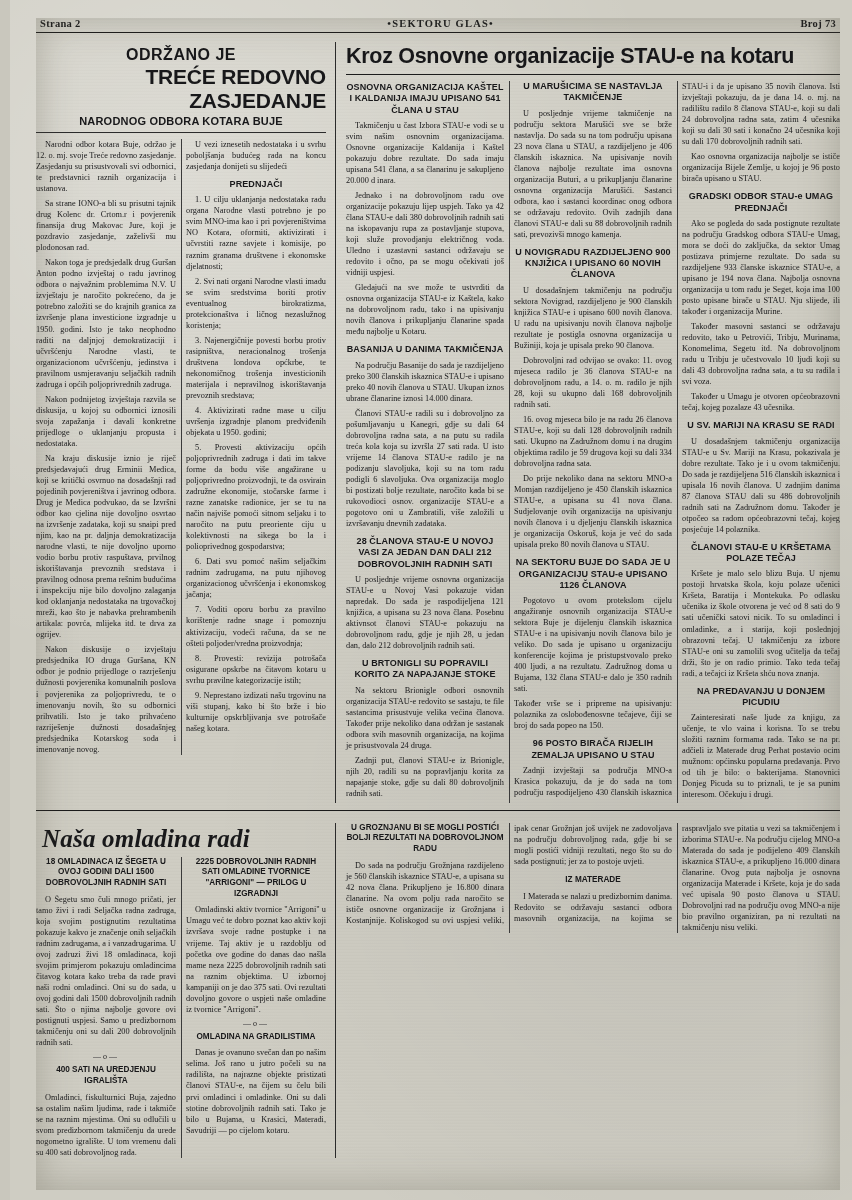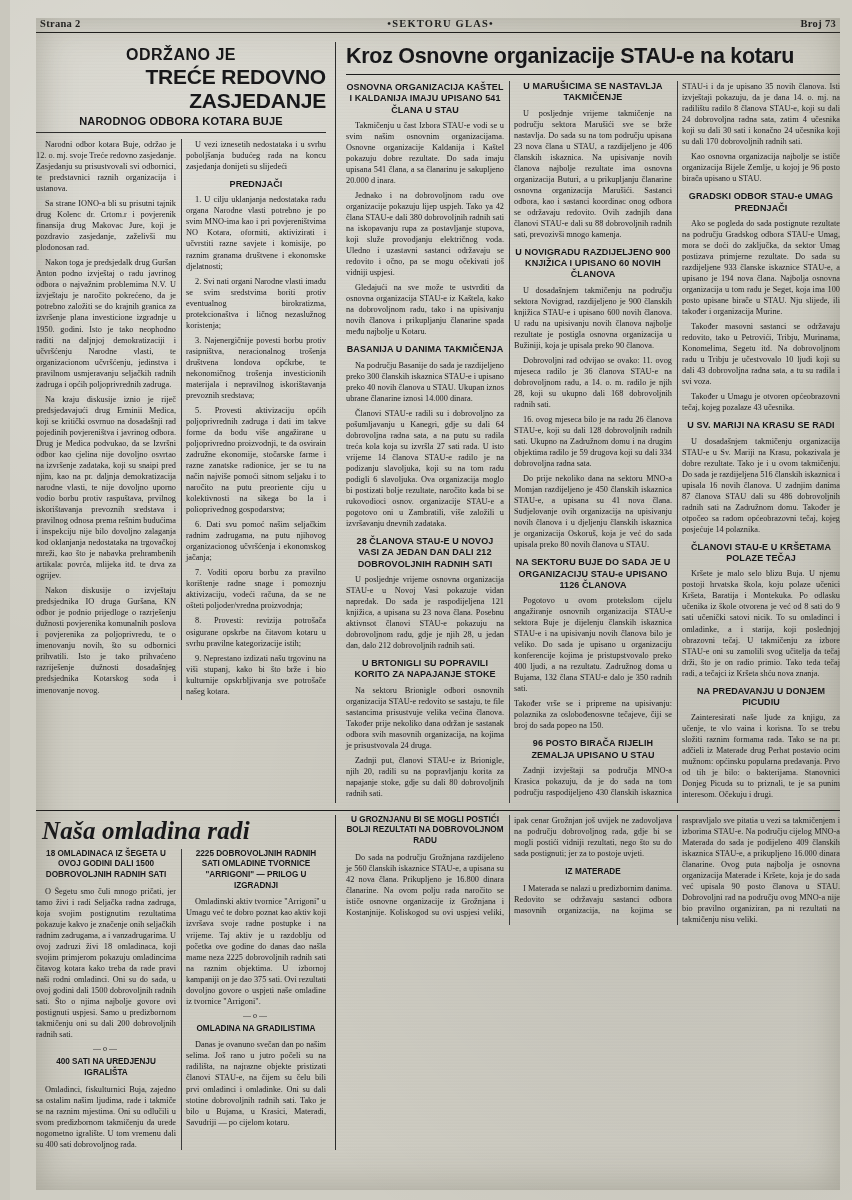--- a/index.html
+++ b/index.html
@@ -91,21 +91,21 @@
     font-weight:bold;font-size:9px;text-align:center;
     margin:7px 0 4px 0;line-height:1.25;letter-spacing:.1px;
     break-inside:avoid;
   }
   h4.sub.first{margin-top:1px;}
 
   
   .omladina-wrap{
     margin-top:7px;
     border-top:1.6px solid #1b1b1b;
-    padding-top:4px;
+    padding-top:12px;
   }
   .script-title{
     font-family:"Liberation Serif", serif;
     font-style:italic;font-weight:bold;
     font-size:25px;letter-spacing:.2px;
     margin:2px 0 4px 6px;
   }
   .bottom-zone{display:flex;}
   .bz-left{width:300px;box-sizing:border-box;padding-right:9px;border-right:1px solid #2b2b2b;}
   .bz-right{flex:1;box-sizing:border-box;padding-left:10px;}
@@ -149,27 +149,29 @@
     <div class="left-col">
       <div class="hl-small">ODRŽANO JE</div>
       <div class="hl-big">TREĆE REDOVNO ZASJEDANJE</div>
       <div class="hl-sub">NARODNOG ODBORA KOTARA BUJE</div>
       <hr class="rule-thin">
 
       <div class="cols2">
         <p class="body">Narodni odbor kotara Buje, održao je 12. o. mj. svoje Treće redovno zasjedanje. Zasjedanju su prisustvovali svi odbornici, te predstavnici raznih organizacija i ustanova.</p>
         <p class="body">Sa strane IONO-a bli su prisutni tajnik drug Kolenc dr. Crtom.r i povjerenik finansija drug Makovac Jure, koji je pozdravio zasjedanje, zaželivši mu plodonosan rad.</p>
         <p class="body">Nakon toga je predsjedalk drug Guršan Anton podno izvještaj o radu javrinog odbora o najvažnim problemima N.V. U izvještaju je naročito pokrećeno, da je potrebno založiti se do krajnih granica za izvršenje plana investicione izgradnje u 1950. godini. Isto je tako neophodno raditi na daljnjoj demokratizaciji i učvršćenju Narodne vlasti, te organizacionom učvršćenju, jedinstva i pravilnom usmjeravanju seljačkih radnih zadruga i općih poljoprivrednih zadruga.</p>
+        <p class="body">Nakon podnijetog izvještaja razvila se diskusija, u kojoj su odbornici iznosili svoja zapažanja i davali konkretne prijedloge o uklanjanju propusta i nedostataka.</p>
         <p class="body">Na kraju diskusije iznio je riječ predsjedavajući drug Erminii Medica, koji se kritički osvrnuo na dosadašnji rad pojedinih povjereništva i javrinog odbora. Drug je Medica podvukao, da se Izvršni odbor kao cjelina nije dovoljno osvrtao na izvršenje zadataka, koji su snaipi pred njim, kao na pr. daljnja demokratizacija narodne vlasti, te nije dovoljno uporno vodio borbu protiv raspuštava, prvilnog iskorištavanja prevoznih sredstava i pravilnog odnosa prema rešnim budućima i inspekciju nije bilo dovoljno zalaganja kod oklanjanja nedostataka na trgovačkoj mreži, kao što je nabavka prehrambenih artikala: povrća, mlijeka itd. te drva za ogrijev.</p>
         <p class="body">Nakon diskusije o izvještaju predsjednika IO druga Guršana, KN odbor je podnio prijedloge o razrješenju dužnosti povjerenika komunalnih poslova i povjerenika za poljoprivredu, te o imenovanju novih, što su odbornici prihvatili. Isto je tako prihvaćeno razriješenje dužnosti dosadašnjeg predsjednika Kotarskog soda i imenovanje novog.</p>
         <p class="body">U vezi iznesetih nedostataka i u svrhu poboljšanja budućeg rada na koncu zasjedanja donijeti su slijedeći</p>
         <h4 class="sub">PREDNJAČI</h4>
         <p class="body">1. U cilju uklanjanja nedostataka radu organa Narodne vlasti potrebno je po svim MNO-ima kao i pri povjereništvima NO Kotara, oformiti, aktivizirati i učvrstiti razne savjete i komisije, po raznim granama društvene i ekonomske djelatnosti;</p>
         <p class="body">2. Svi nati organi Narodne vlasti imadu se svim sredstvima boriti protiv eventualnog birokratizma, protekcionaštva i ličnog nezaslužnog koristenja;</p>
         <p class="body">3. Najenergičnije povesti borbu protiv rasipništva, neracionalnog trošenja društvena londova općkrbe, te nekonomičnog trošenja investicionih materijala i nepravilnog iskorištavanja prevoznih sredstava;</p>
+        <p class="body">4. Aktivizirati radne mase u cilju uvršenja izgradnje planom predviđenih objekata u 1950. godini;</p>
         <p class="body">5. Provesti aktivizaciju općih poljoprivrednih zadruga i dati im takve forme da bodu više angažirane u poljoprivredno proizvodnji, te da osvirain zadružne ekonomije, stočarske farme i razne zanatske radionice, jer se tu na način najviše pomoći sitnom seljaku i to naročito na putu preoriente ciju u kolektivnosti na sikega bo la i polioprivednog gospodarstva;</p>
         <p class="body">6. Dati svu pomoć našim seljačkim radnim zadrugama, na putu njihovog organizacionog učvršćenja i ekonomskog jačanja;</p>
         <p class="body">7. Voditi oporu borbu za pravilno korištenje radne snage i pomoznju aktivizaciju, vodeći računa, da se ne ošteti poljoder/vredna proizvodnja;</p>
         <p class="body">8. Provesti: revizija potrošača osigurane opskrbe na čitavom kotaru u svrhu pravilne kategorizacije istih;</p>
         <p class="body">9. Neprestano izdizati našu trgovinu na viši stupanj, kako bi što brže i bio kulturnije opskrbljivanja sve potrošače našeg kotara.</p>
       </div>
     </div>
 
     <div class="right-col">
       <div class="big-title">Kroz Osnovne organizacije STAU-e na kotaru</div>

